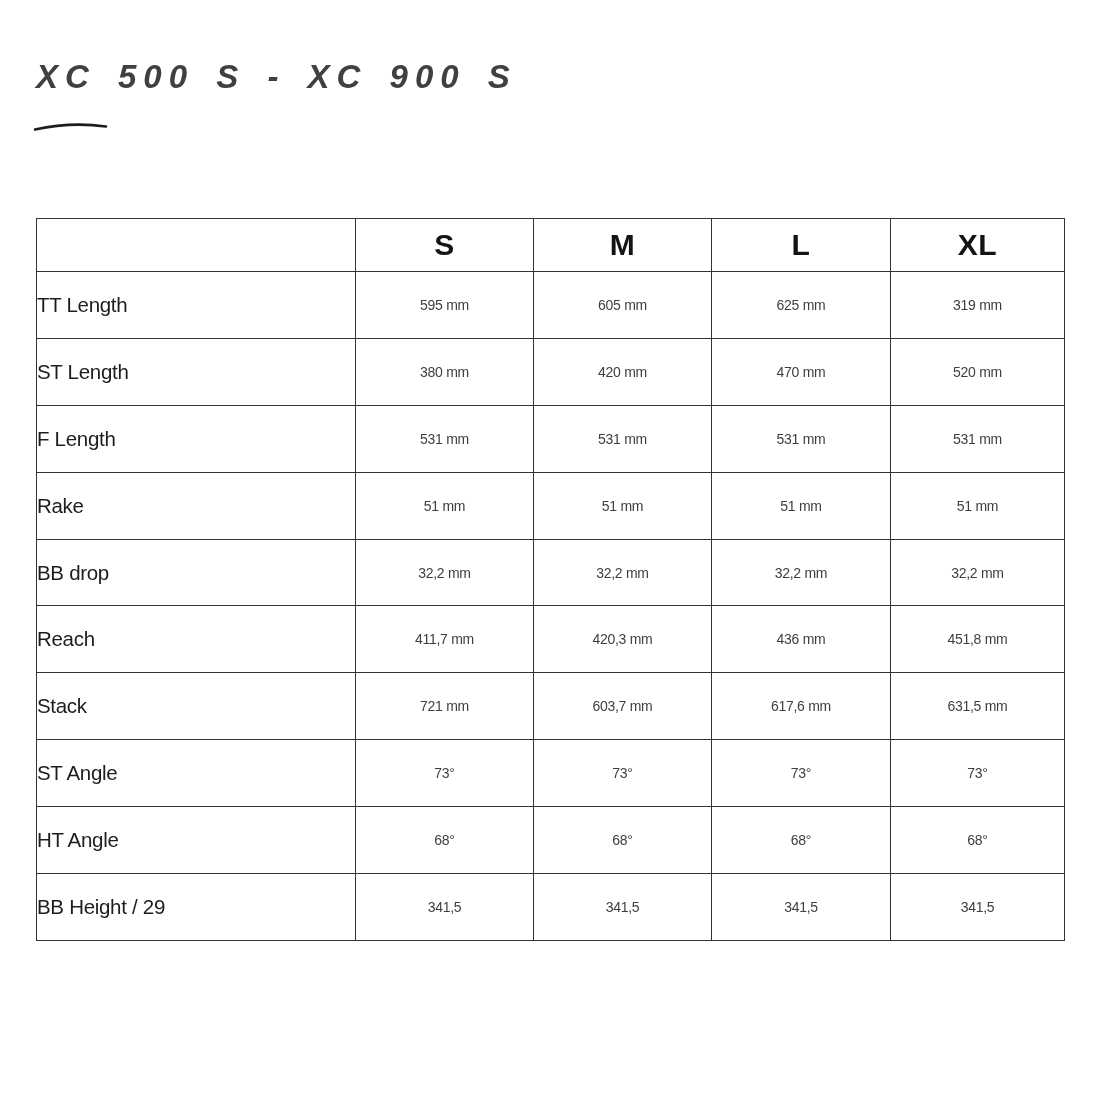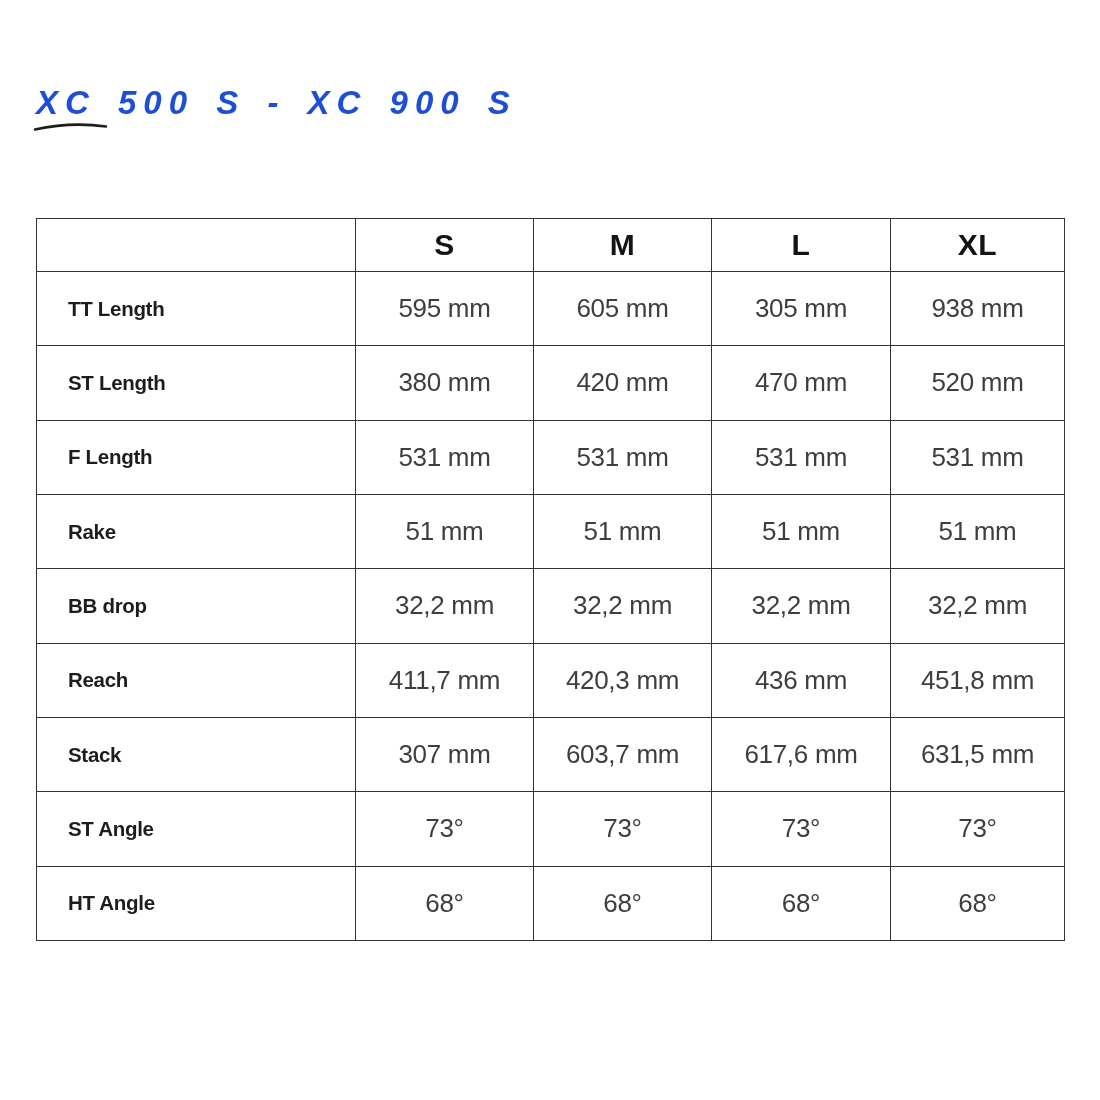--- a/index.html
+++ b/index.html
@@ -11,23 +11,22 @@
     overflow: hidden;
   }
   .page-title {
     position: absolute;
     top: 58px; left: 36px;
     font-size: 33px;
     font-weight: 800;
     font-style: italic;
     letter-spacing: 7px;
     word-spacing: 6px;
-    color: #1d4ed8;
+    color: #404040;
     white-space: nowrap;
-    margin-top: 26px;
   }
   .title-swoosh {
     position: absolute;
     top: 118px; left: 32px;
   }
   table.geometry-table {
     position: absolute;
     top: 218px; left: 36px;
     width: 1028px; height: 723px;
     border-collapse: collapse;
@@ -42,29 +41,28 @@
     font-size: 30px;
     font-weight: 800;
     color: #141414;
     text-align: center;
     vertical-align: middle;
     letter-spacing: 0.5px;
   }
   .geometry-table tbody tr { height: 51.5px; }
   .geometry-table td.row-label {
     font-size: 20.5px;
-    font-weight: 700;
+    font-weight: 400;
     color: #1d1d1d;
     text-align: left;
-    padding-left: 31px;
     vertical-align: middle;
     letter-spacing: -0.3px;
   }
   .geometry-table td.cell-value {
-    font-size: 26px;
+    font-size: 14px;
     font-weight: 400;
     color: #3e3e3e;
     text-align: center;
     vertical-align: middle;
     letter-spacing: -0.3px;
   }
 </style>
 </head>
 <body>
 
@@ -89,22 +87,22 @@
       <th>M</th>
       <th>L</th>
       <th>XL</th>
     </tr>
   </thead>
   <tbody id="table-body">
   <tr>
     <td class="row-label">TT Length</td>
     <td class="cell-value">595 mm</td>
     <td class="cell-value">605 mm</td>
-    <td class="cell-value">305 mm</td>
-    <td class="cell-value">938 mm</td>
+    <td class="cell-value">625 mm</td>
+    <td class="cell-value">319 mm</td>
   </tr>
 
   <tr>
     <td class="row-label">ST Length</td>
     <td class="cell-value">380 mm</td>
     <td class="cell-value">420 mm</td>
     <td class="cell-value">470 mm</td>
     <td class="cell-value">520 mm</td>
   </tr>
 
@@ -136,21 +134,21 @@
   <tr>
     <td class="row-label">Reach</td>
     <td class="cell-value">411,7 mm</td>
     <td class="cell-value">420,3 mm</td>
     <td class="cell-value">436 mm</td>
     <td class="cell-value">451,8 mm</td>
   </tr>
 
   <tr>
     <td class="row-label">Stack</td>
-    <td class="cell-value">307 mm</td>
+    <td class="cell-value">721 mm</td>
     <td class="cell-value">603,7 mm</td>
     <td class="cell-value">617,6 mm</td>
     <td class="cell-value">631,5 mm</td>
   </tr>
 
 
 
   <tr>
     <td class="row-label">ST Angle</td>
     <td class="cell-value">73°</td>
@@ -160,14 +158,21 @@
   </tr>
 
   <tr>
     <td class="row-label">HT Angle</td>
     <td class="cell-value">68°</td>
     <td class="cell-value">68°</td>
     <td class="cell-value">68°</td>
     <td class="cell-value">68°</td>
   </tr>
 
+  <tr>
+    <td class="row-label">BB Height / 29</td>
+    <td class="cell-value">341,5</td>
+    <td class="cell-value">341,5</td>
+    <td class="cell-value">341,5</td>
+    <td class="cell-value">341,5</td>
+  </tr>
 </tbody>
 </table>
 
 </body></html>

